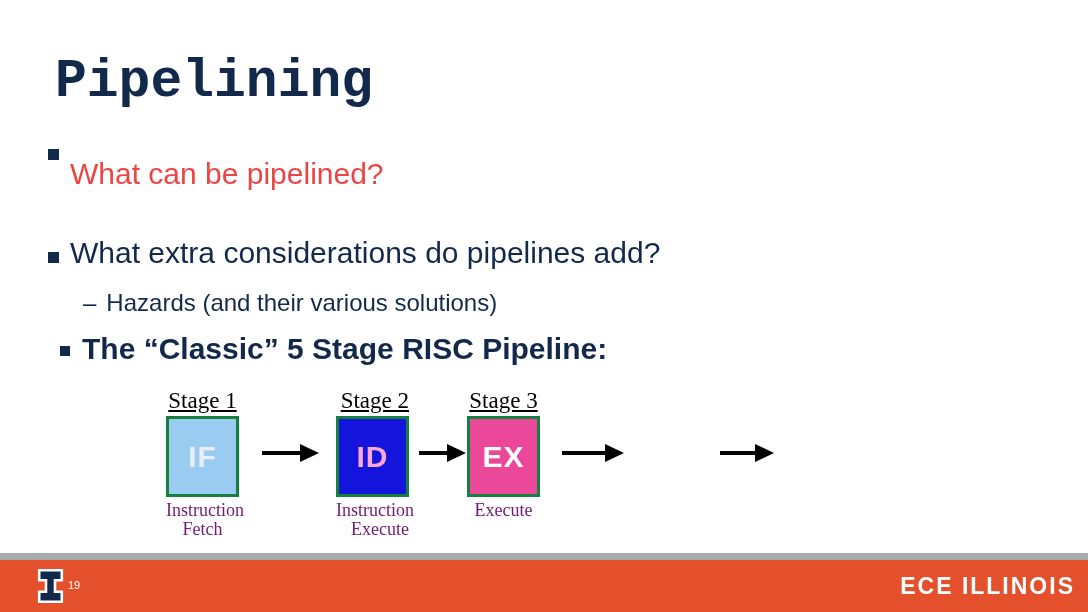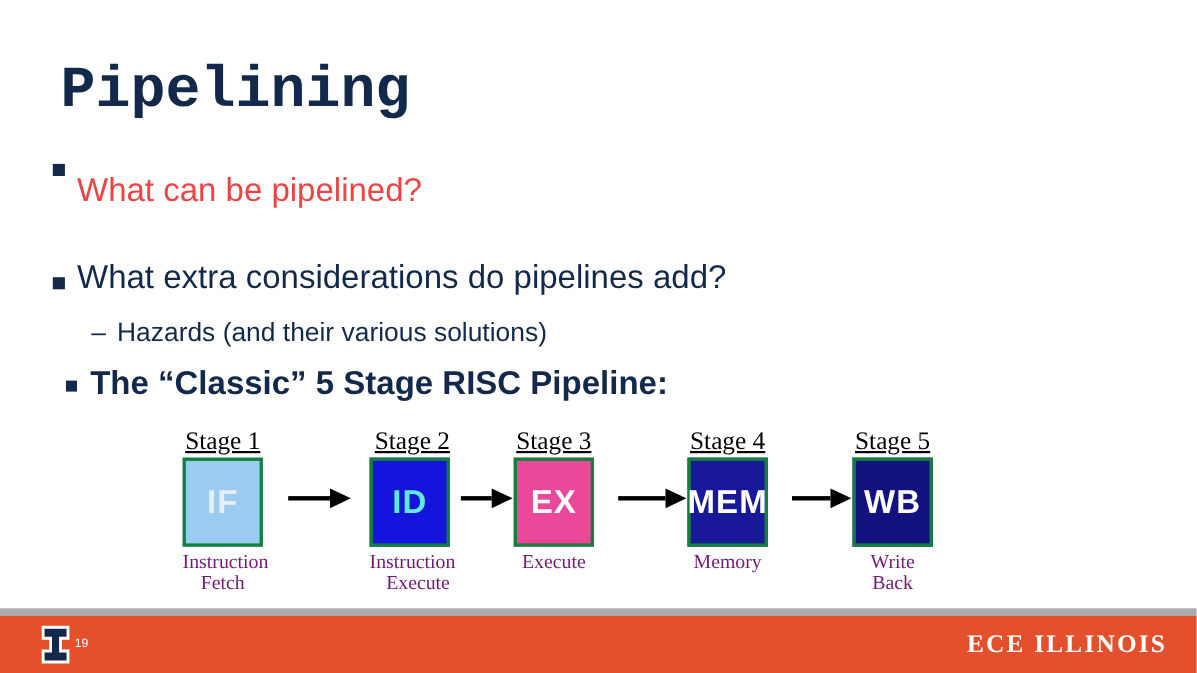--- a/index.html
+++ b/index.html
@@ -24,22 +24,22 @@
   .cl{display:block;}
   .arrow{position:absolute;top:444px;height:18px;display:flex;align-items:center;}
   .shaft{flex:1;height:4px;background:#000;}
   .head{width:0;height:0;border-left:19px solid #000;border-top:9px solid transparent;
         border-bottom:9px solid transparent;}
   
   .graybar{position:absolute;left:0;top:553px;width:100%;height:7px;}
   .footer{position:absolute;left:0;top:560px;width:100%;height:52px;padding-left:24px;}
   .blocki{position:absolute;left:37px;top:8px;}
   .pagenum{position:absolute;left:68px;top:20px;font-size:11px;color:#ffffff;line-height:1;}
-  .brand{position:absolute;right:51px;top:0;bottom:0;display:flex;align-items:center;
-         color:#ffffff;font-weight:bold;font-size:23px;letter-spacing:2px;white-space:nowrap;font-family:Liberation Serif, serif;}
+  .brand{position:absolute;right:37px;top:0;bottom:0;display:flex;align-items:center;
+         color:#ffffff;font-weight:bold;font-size:23px;letter-spacing:2px;white-space:nowrap;}
 </style>
 </head>
 <body>
 
 <div class="slide">
 
   <div class="title" style="color: rgb(19, 41, 75); font-family: Liberation Mono, monospace;">Pipelining</div>
 
   <div class="brow b-main" style="left:48px;top:133px;">
     <span class="sq" style="margin-top: 16px; margin-right: 11px; background: rgb(19, 41, 75);"></span>
@@ -69,60 +69,40 @@
     </div>
     <div class="caption">
       <span class="cl">Instruction</span>
       <span class="cl">Fetch</span>
     </div>
   </div>
 
   <div class="stage" style="left:336px;text-align:right;">
     <div class="stage-label">Stage 2</div>
     <div class="stage-box" style="background: rgb(20, 20, 220);">
-      <span class="abbr" style="color: #5eead4;">ID</span>
+      <span class="abbr" style="color: #f9a8d4;">ID</span>
     </div>
     <div class="caption">
       <span class="cl">Instruction</span>
       <span class="cl">Execute</span>
     </div>
   </div>
 
   <div class="stage" style="left:467px;">
     <div class="stage-label">Stage 3</div>
     <div class="stage-box" style="background: #ec4899;">
       <span class="abbr" style="color: rgb(255, 255, 255);">EX</span>
     </div>
     <div class="caption">
       <span class="cl">Execute</span>
       <span class="cl"></span>
     </div>
   </div>
 
-  <div class="stage" style="left:625px;">
-    <div class="stage-label">Stage 4</div>
-    <div class="stage-box" style="background: rgb(25, 24, 155);">
-      <span class="abbr" style="color: rgb(255, 255, 255);">MEM</span>
-    </div>
-    <div class="caption">
-      <span class="cl">Memory</span>
-      <span class="cl"></span>
-    </div>
-  </div>
 
-  <div class="stage" style="left:775px;">
-    <div class="stage-label">Stage 5</div>
-    <div class="stage-box" style="background: rgb(19, 17, 128);">
-      <span class="abbr" style="color: rgb(255, 255, 255);">WB</span>
-    </div>
-    <div class="caption">
-      <span class="cl">Write</span>
-      <span class="cl">Back</span>
-    </div>
-  </div>
 
   <div class="arrow" style="left:262px;width:57px;">
       <i class="shaft"></i>
       <i class="head"></i>
     </div>
   <div class="arrow" style="left:419px;width:47px;">
       <i class="shaft"></i>
       <i class="head"></i>
     </div>
   <div class="arrow" style="left:562px;width:62px;">

